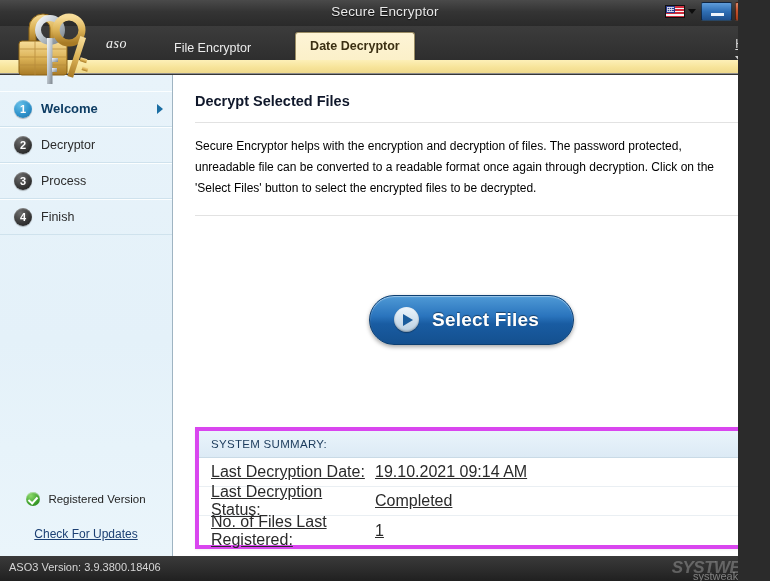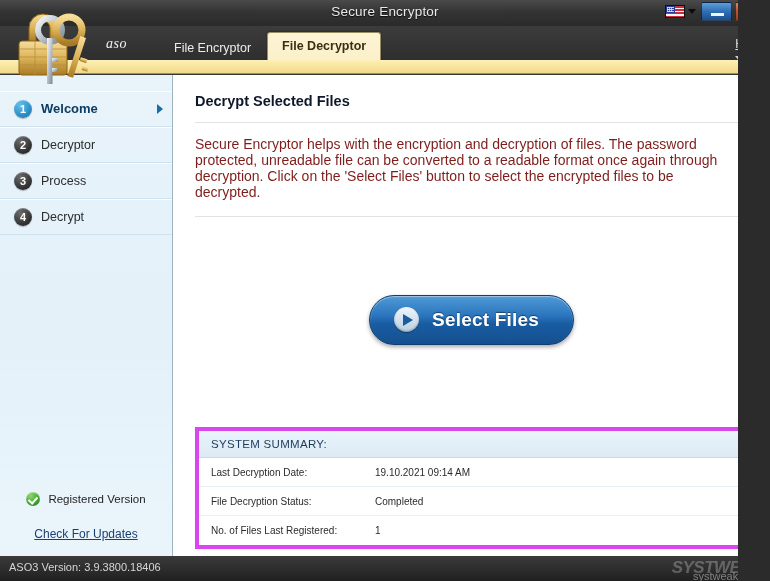--- a/index.html
+++ b/index.html
@@ -125,20 +125,21 @@
     font-size: 14px;
     color: #f2f2f2;
     letter-spacing: .5px;
   }
   .tabs {
     position: absolute;
     left: 160px; top: 6px;
     display: flex;
     align-items: flex-end;
     height: 28px;
+    gap: 28px;
   }
   .tab {
     height: 24px;
     padding: 0 14px;
     line-height: 24px;
     font-size: 12.5px;
     color: #ececec;
     border-radius: 3px 3px 0 0;
     position: relative;
   }
@@ -295,23 +296,23 @@
     font-weight: bold;
     color: #0f172a;
     margin-bottom: 13px;
   }
   .rule {
     height: 1px;
     background: #e2e2e2;
     width: 100%;
   }
   .desc {
-    font-size: 14px;
-    color: #7f1d1d;
-    line-height: 16px;
+    font-size: 12px;
+    color: #000000;
+    line-height: 21px;
     padding: 13px 0 16px 0;
     max-width: 535px;
   }
   .btn-wrap {
     position: absolute;
     left: 0; top: 220px;
     width: 100%;
     display: flex;
     justify-content: center;
   }
@@ -366,23 +367,24 @@
     font-size: 11.5px;
     color: #1b3b5c;
     background: linear-gradient(180deg, #e9f4fb 0%, #dceaf5 100%);
     border-bottom: 1px solid #c9dae6;
     letter-spacing: .3px;
   }
   .srow {
     height: 29px;
     display: flex;
     align-items: center;
-    font-size: 10px;
+    font-size: 16px;
     color: #2b2b2b;
     border-bottom: 1px solid #eaeff3;
+    text-decoration: underline;
   }
   .srow:last-child { border-bottom: none; }
   .scell-k { width: 176px; padding-left: 12px; }
   .scell-v { flex: 1; }
 
   
   .statusbar {
     position: absolute;
     left: 0; bottom: 0;
     width: 770px; height: 25px;
@@ -433,21 +435,21 @@
       <div class="btn-close">
         <span class="x">✕</span>
       </div>
     </div>
   </div>
 
   <div class="tabbar">
     <div class="brand">aso</div>
     <div class="tabs">
       <div class="tab">File Encryptor</div>
-      <div class="tab active">File Decryptor</div>
+      <div class="tab active">Date Decryptor</div>
     </div>
     <div class="help">
       <span class="help-label">Help</span>
       <span class="tri-down"></span>
     </div>
   </div>
 
   <div class="ystrip"></div>
 
   <svg class="logo" viewBox="0 0 102 84">
@@ -507,21 +509,21 @@
         <span class="step-label">Decryptor</span>
       </div>
 
       <div class="step">
         <span class="badge">3</span>
         <span class="step-label">Process</span>
       </div>
 
       <div class="step">
         <span class="badge">4</span>
-        <span class="step-label">Decrypt</span>
+        <span class="step-label">Finish</span>
       </div>
 
       <div class="sidebar-footer">
         <div class="reg">
           <span class="check-icon"></span>
           <span class="reg-label">Registered Version</span>
         </div>
         <a class="updates" href="#">Check For Updates</a>
       </div>
     </div>
@@ -540,21 +542,21 @@
       </div>
 
       <div class="summary">
         <div class="summary-head">SYSTEM SUMMARY:</div>
 
         <div class="srow">
           <div class="scell-k">Last Decryption Date:</div>
           <div class="scell-v">19.10.2021 09:14 AM</div>
         </div>
         <div class="srow">
-          <div class="scell-k">File Decryption Status:</div>
+          <div class="scell-k">Last Decryption Status:</div>
           <div class="scell-v">Completed</div>
         </div>
         <div class="srow">
           <div class="scell-k">No. of Files Last Registered:</div>
           <div class="scell-v">1</div>
         </div>
       </div>
     </div>
   </div>
 

